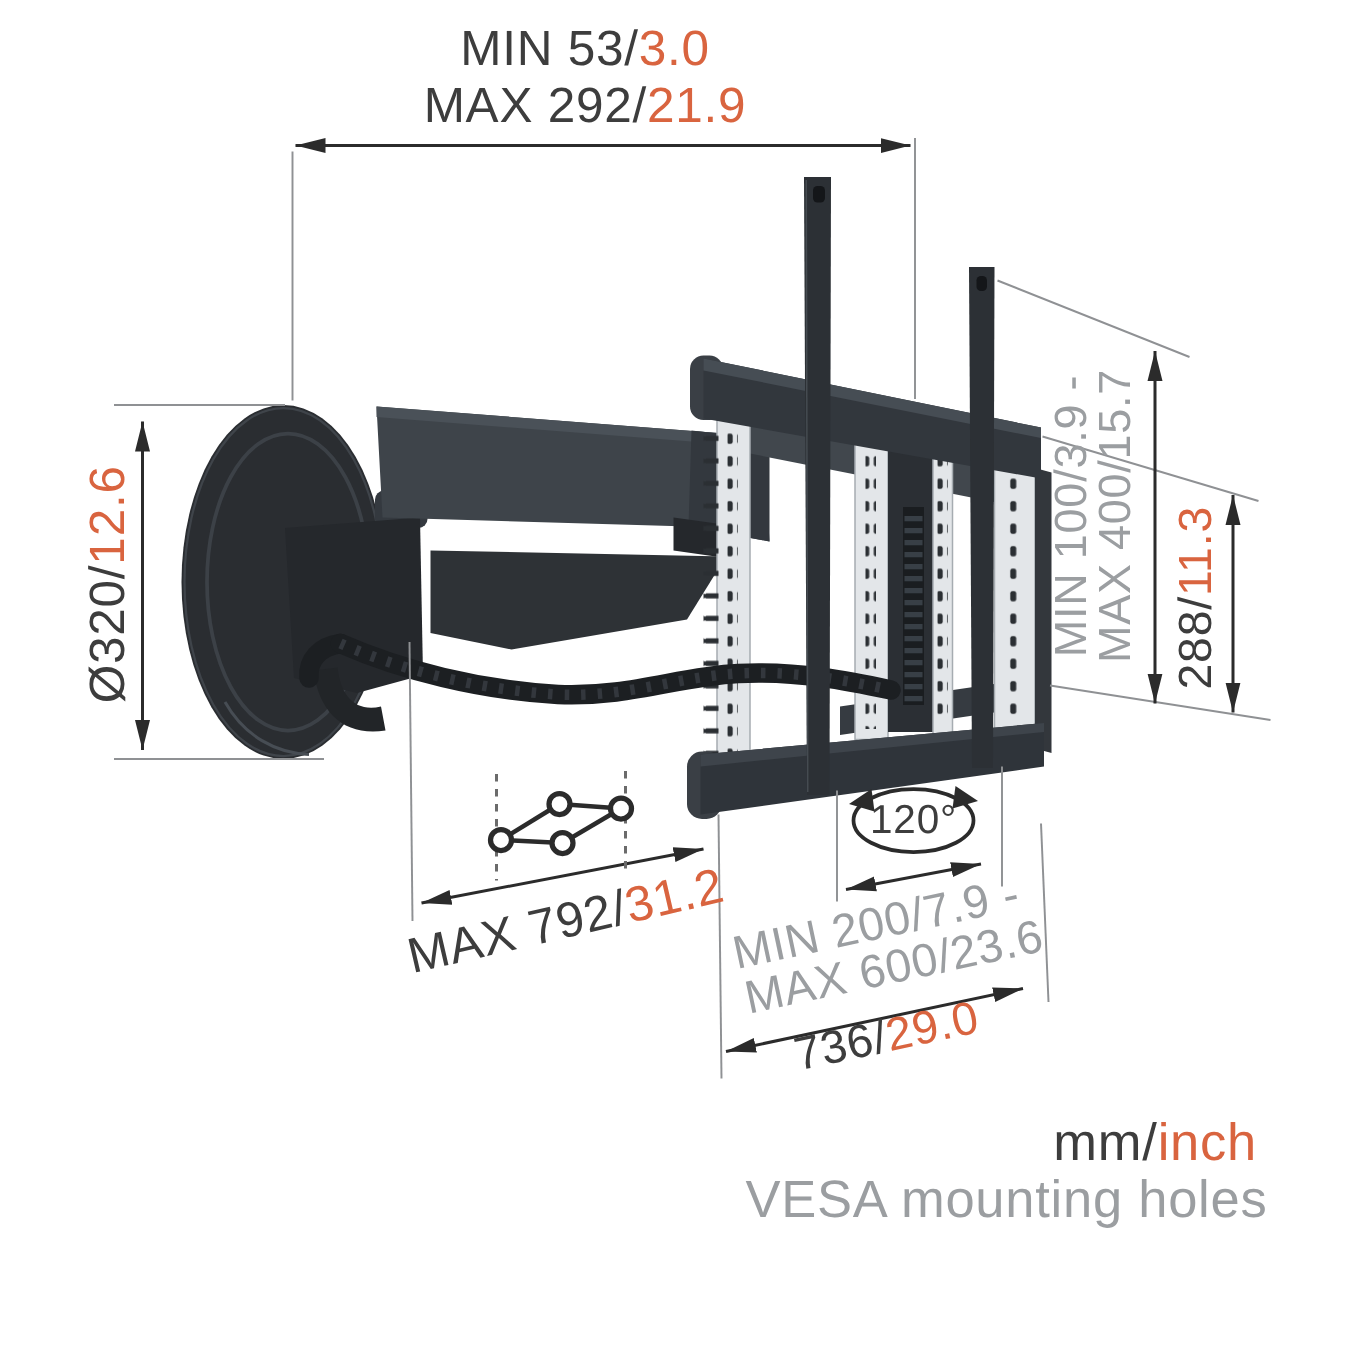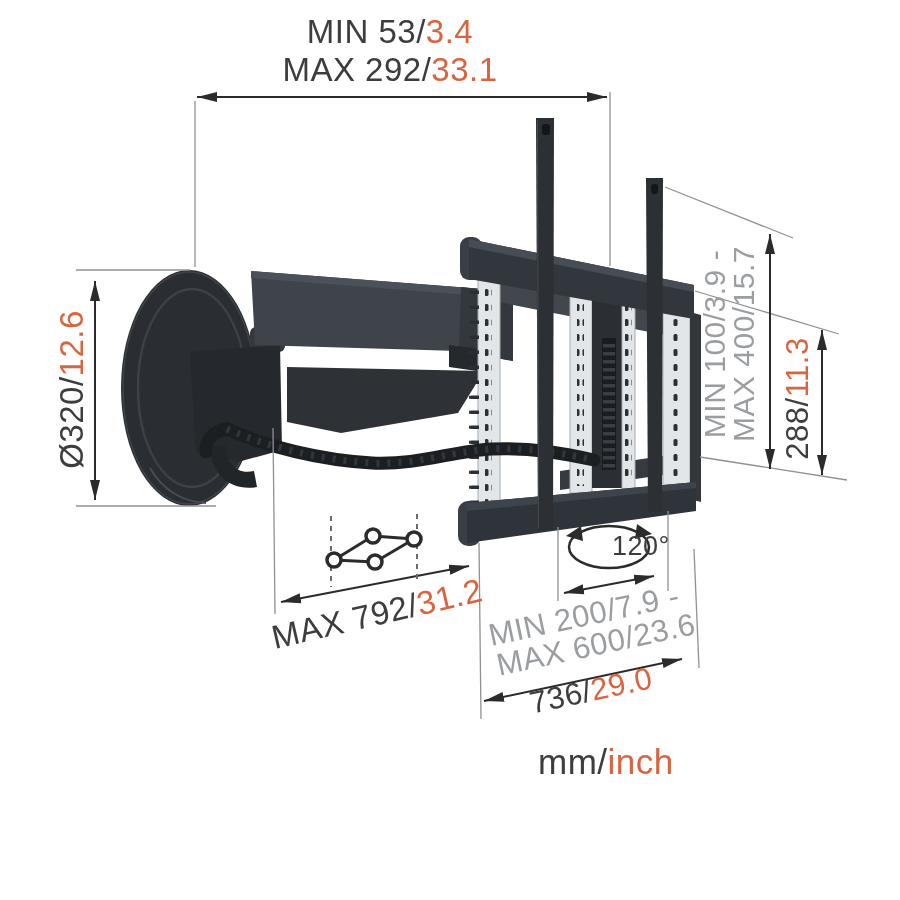--- a/index.html
+++ b/index.html
@@ -1,21 +1,21 @@
 <!DOCTYPE html>
 <html><head>
 <meta charset="utf-8">
 <style>
   html,body{margin:0;padding:0;background:#ffffff;}
   #stage{position:relative;width:900px;height:900px;background:#ffffff;overflow:hidden;
          font-family:"Liberation Sans",sans-serif;}
   #render{position:absolute;left:0;top:0;}
   .lbl{position:absolute;white-space:nowrap;line-height:1;letter-spacing:.5px;}
   .center{text-align:center;}
-  .right{text-align:left;}
+  .right{text-align:right;}
   .rot90{transform:rotate(-90deg);transform-origin:center center;}
   .rot12{transform:rotate(-12deg);transform-origin:center center;}
   .rot13{transform:rotate(-13deg);transform-origin:center center;}
   .mm{color:#3d3d3d;}
   .inch{color:#d9643f;}
   .gray{color:#9b9ea1;}
   .f33{font-size:33px;}
   .f31{font-size:31px;}
   .f30{font-size:30px;}
   .f27{font-size:27px;}
@@ -158,38 +158,39 @@
       </g>
       <g fill="#ffffff" stroke="#2b2b2b" stroke-width="3.5">
         <circle cx="334" cy="560" r="7"></circle>
         <circle cx="373" cy="536" r="7"></circle>
         <circle cx="414" cy="539" r="7"></circle>
         <circle cx="375" cy="562" r="7"></circle>
       </g>
     </g>
   </svg>
 
-  <div class="lbl center f33" style="left:190px;top:15px;width:400px;"><span class="mm">MIN 53/</span><span class="inch">3.4</span></div>
+  <div class="lbl center f33" style="left:190px;top:15px;width:400px;"><span class="mm">MIN 53/</span><span class="inch">3.0</span></div>
 
-  <div class="lbl center f33" style="left:190px;top:53px;width:400px;"><span class="mm">MAX 292/</span><span class="inch">33.1</span></div>
+  <div class="lbl center f33" style="left:190px;top:53px;width:400px;"><span class="mm">MAX 292/</span><span class="inch">21.9</span></div>
 
   <div class="lbl center f33 rot90" style="left:-79px;top:373px;width:300px;"><span class="mm">Ø320/</span><span class="inch">12.6</span></div>
 
   <div class="lbl center f30 rot90 gray" style="left:565px;top:329px;width:300px;"><span>MIN 100/3.9 -</span></div>
 
   <div class="lbl center f30 rot90 gray" style="left:594px;top:329px;width:300px;"><span>MAX 400/15.7</span></div>
 
   <div class="lbl center f31 rot90" style="left:647px;top:383px;width:300px;"><span class="mm">288/</span><span class="inch">11.3</span></div>
 
   <div class="lbl center f33 rot13" style="left:227px;top:597px;width:300px;"><span class="mm">MAX 792/</span><span class="inch">31.2</span></div>
 
-  <div class="lbl center f27 mm" style="left:559px;top:533px;width:100px;padding-left:32px;"><span>120°</span></div>
+  <div class="lbl center f27 mm" style="left:559px;top:533px;width:100px;"><span>120°</span></div>
 
   <div class="lbl center f31 rot12 gray" style="left:434px;top:600px;width:300px;"><span>MIN 200/7.9 -</span></div>
 
   <div class="lbl center f31 rot12 gray" style="left:446px;top:629px;width:300px;"><span>MAX 600/23.6</span></div>
 
   <div class="lbl center f31 rot12" style="left:441px;top:675px;width:300px;"><span class="mm">736/</span><span class="inch">29.0</span></div>
 
   <div class="lbl right f35" style="left:538px;top:744px;width:300px;"><span class="mm">mm/</span><span class="inch">inch</span></div>
 
+  <div class="lbl right f35 gray" style="left:395px;top:782px;width:450px;"><span>VESA mounting holes</span></div>
 
 </div>
 
 </body></html>

